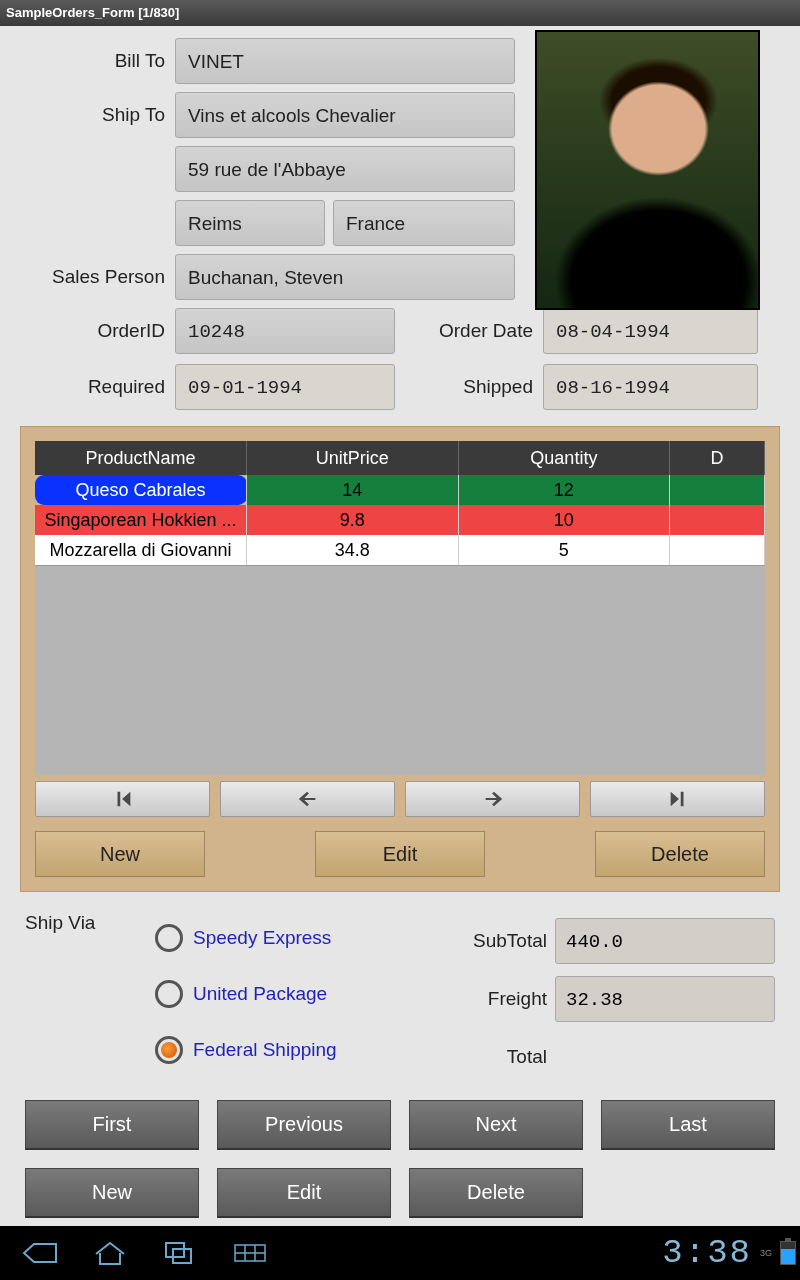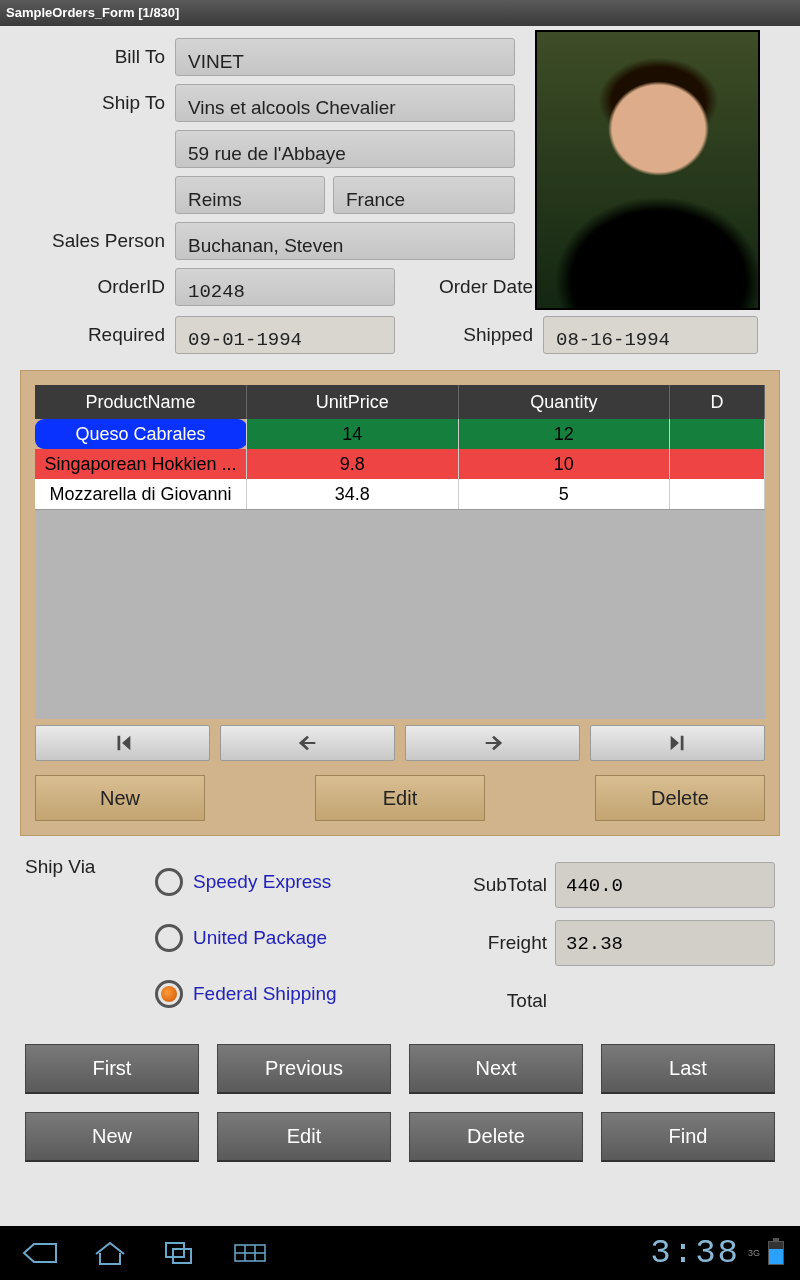--- a/index.html
+++ b/index.html
@@ -4,21 +4,21 @@
   <style>
     * { box-sizing:border-box; font-family:Arial,Helvetica,sans-serif; }
     body { margin:0; padding:0; width:800px; height:1280px; background:#e6e6e6; overflow:hidden; position:relative; }
     
     .titlebar { height:26px; line-height:26px; padding:0 6px; font-size:13px; font-weight:bold; color:#fff;
                 background:linear-gradient(#5a5a5a,#3a3a3a); }
     .content { padding:4px 20px 4px 20px; }
     .row { display:flex; align-items:center; margin:8px 0; }
     .label { width:155px; text-align:right; padding-right:10px; font-size:19px; color:#222; }
     .label.small { width:145px; }
-    .field { flex:0 0 auto; height:38px; line-height:46px; padding:0 12px; font-size:19px; color:#222;
+    .field { flex:0 0 auto; height:46px; line-height:46px; padding:0 12px; font-size:19px; color:#222;
              background:linear-gradient(#d4d4d4,#c5c5c5); border:1px solid #a8a8a8; border-radius:3px; }
     .field.w340 { width:340px; }
     .field.w220 { width:220px; }
     .field.date { width:215px; background:#d9d6d0; font-family:"Courier New",monospace; }
     .field.mono { font-family:"Courier New",monospace; }
     
     .avatar { position:absolute; right:40px; top:30px; width:225px; height:280px; border:2px solid #000; overflow:hidden; }
     .avatar-inner { width:100%; height:100%;
        background:
          radial-gradient(ellipse 60% 45% at 55% 35%, #caa68c 35%, transparent 38%),
@@ -62,21 +62,21 @@
     .totals-row .tv { flex:1; height:46px; line-height:46px; padding:0 10px; font-size:19px;
                       background:#d2cfc8; border:1px solid #a8a8a8; border-radius:3px; font-family:"Courier New",monospace;}
     
     .botgrid { display:grid; grid-template-columns:repeat(4,1fr); gap:18px; padding:6px 25px; }
     .dark-btn { height:50px; display:flex; align-items:center; justify-content:center; font-size:20px; color:#fff;
                 background:linear-gradient(#7a7a7a,#5a5a5a); border:1px solid #444; cursor:pointer;}
     .botgrid .dark-btn { border-bottom:2px solid #333; }
     
     .android-bar { position:absolute; bottom:0; left:0; right:0; height:54px; background:#000; display:flex; align-items:center; color:#8cc8e8; }
     .android-bar .nav-icon { width:60px; height:38px; margin-left:10px; display:flex; align-items:center; justify-content:center; }
-    .android-right { margin-left:auto; display:flex; align-items:center; padding-right:16px; gap:8px; }
+    .android-right { margin-left:auto; display:flex; align-items:center; padding-right:4px; gap:8px; }
     .clock { font-family:"Courier New",monospace; font-size:34px; color:#87b9d6; letter-spacing:2px; }
     .tiny { font-size:9px; color:#888; }
     .batt { width:16px; height:24px; background:linear-gradient(to top,#2aa0ff 70%,#333 70%); border:1px solid #555; position:relative;}
     .batt::before { content:""; position:absolute; top:-4px; left:4px; width:6px; height:3px; background:#555;}
   </style>
 </head>
 <body>
 
 <div class="titlebar">SampleOrders_Form [1/830]</div>
 
@@ -232,21 +232,20 @@
 </div>
 
 <div class="botgrid">
   <div class="dark-btn">First</div>
   <div class="dark-btn">Previous</div>
   <div class="dark-btn">Next</div>
   <div class="dark-btn">Last</div>
   <div class="dark-btn">New</div>
   <div class="dark-btn">Edit</div>
   <div class="dark-btn">Delete</div>
-  <div class="dark-btn">Find</div>
 </div>
 
 <div class="android-bar">
   <div class="nav-icon">
     <svg width="36" height="24" viewBox="0 0 36 24" fill="none" stroke="#6aa9cc" stroke-width="2">
       <path d="M2 12 L12 3 H34 V21 H12 Z"></path>
       </svg>
     </div>
   <div class="nav-icon">
     <svg width="34" height="26" viewBox="0 0 34 26" fill="none" stroke="#6aa9cc" stroke-width="2">

